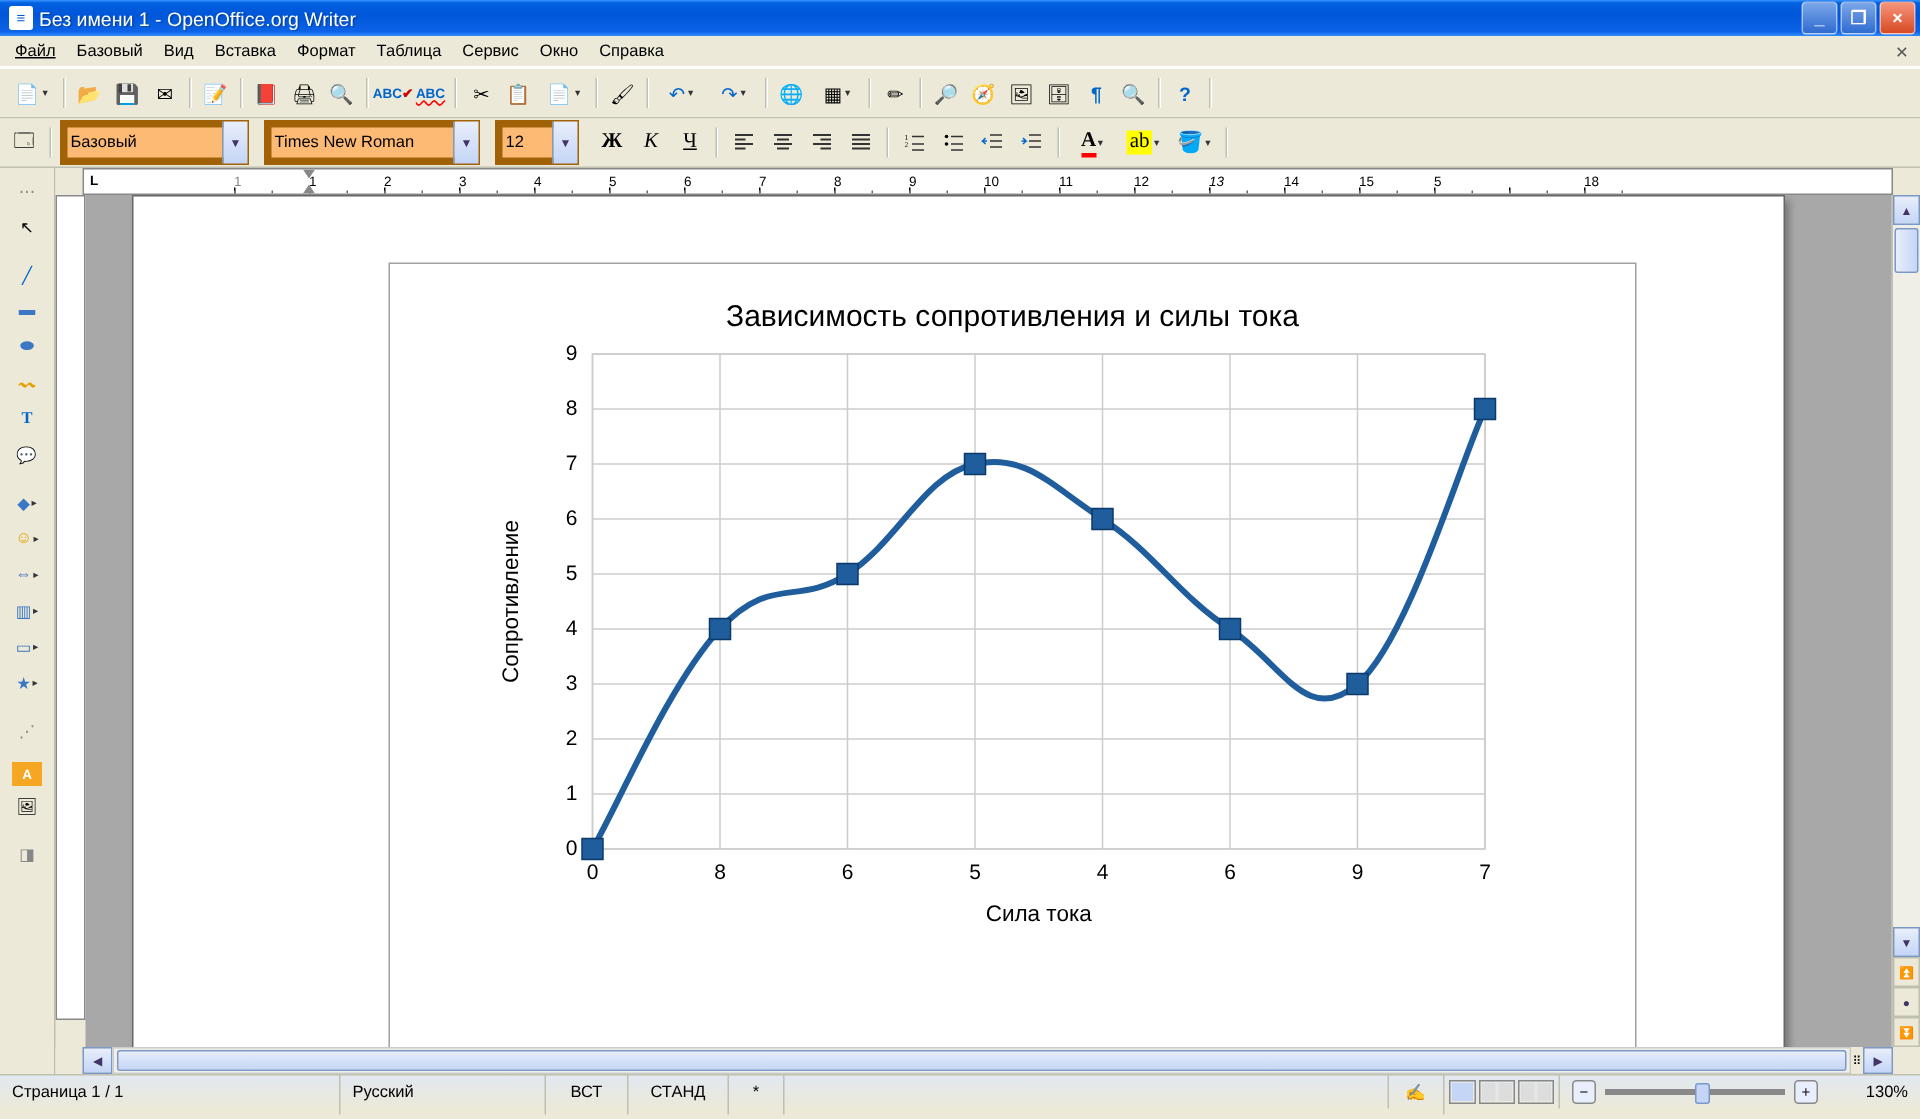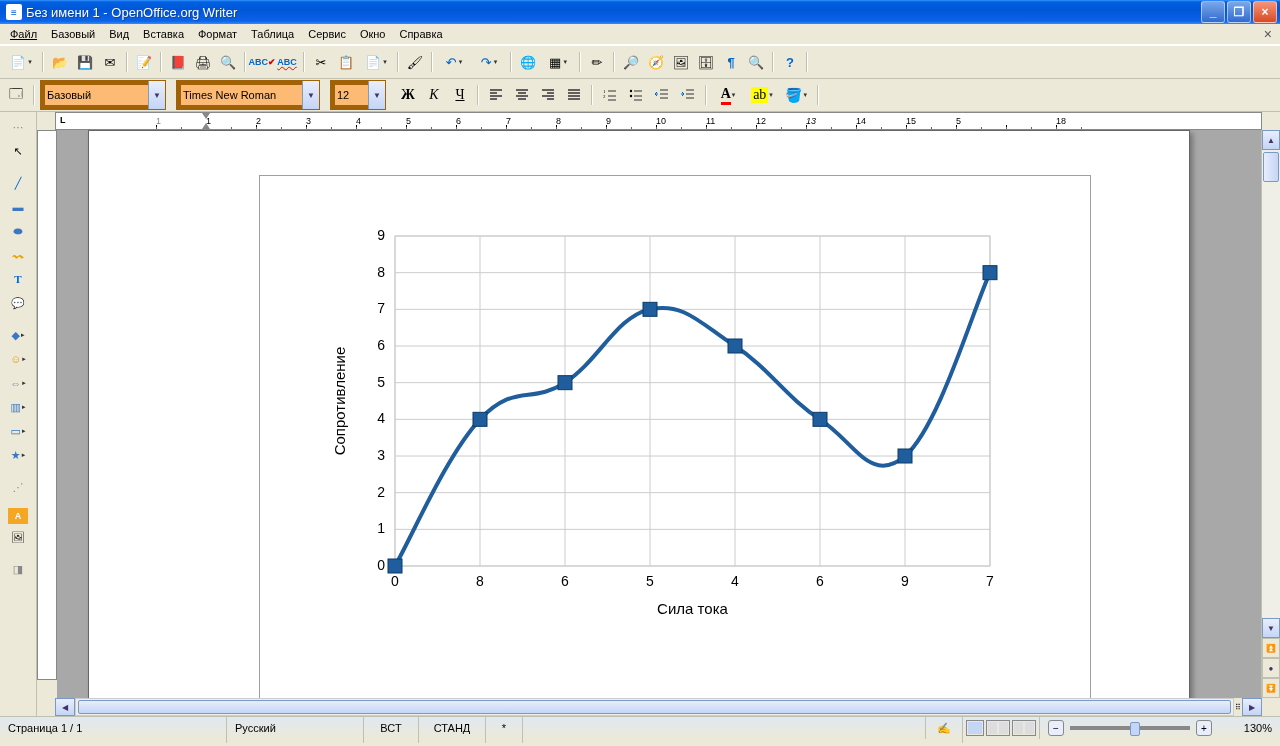--- a/index.html
+++ b/index.html
@@ -317,20 +317,21 @@
           <div style="position: absolute; left: 146px; top: 0px; width: 0px; height: 0px; border-left: 4px solid transparent; border-right: 4px solid transparent; border-top: 6px solid rgb(136, 136, 136);"></div>
           <div style="position: absolute; left: 146px; bottom: 0px; width: 0px; height: 0px; border-left: 4px solid transparent; border-right: 4px solid transparent; border-bottom: 6px solid rgb(136, 136, 136);"></div>
         </div>
     </div>
 
     <div class="doc-row">
       <div class="vruler"></div>
       <div class="canvas">
         <div class="page">
           <div class="chart-obj">
+            <div class="chart-title">Зависимость сопротивления и силы тока</div>
             <svg id="chartsvg" width="830" height="500" style="position:absolute;left:0;top:50px">
                 <line x1="135" y1="340" x2="730" y2="340" stroke="#ccc" stroke-width="1"></line>
                 <text x="125" y="344" text-anchor="end" font-size="14" font-family="Arial" fill="#000">0</text>
                 <line x1="135" y1="303.3333333333333" x2="730" y2="303.3333333333333" stroke="#ccc" stroke-width="1"></line>
                 <text x="125" y="307.3333333333333" text-anchor="end" font-size="14" font-family="Arial" fill="#000">1</text>
                 <line x1="135" y1="266.6666666666667" x2="730" y2="266.6666666666667" stroke="#ccc" stroke-width="1"></line>
                 <text x="125" y="270.6666666666667" text-anchor="end" font-size="14" font-family="Arial" fill="#000">2</text>
                 <line x1="135" y1="230" x2="730" y2="230" stroke="#ccc" stroke-width="1"></line>
                 <text x="125" y="234" text-anchor="end" font-size="14" font-family="Arial" fill="#000">3</text>
                 <line x1="135" y1="193.33333333333334" x2="730" y2="193.33333333333334" stroke="#ccc" stroke-width="1"></line>

